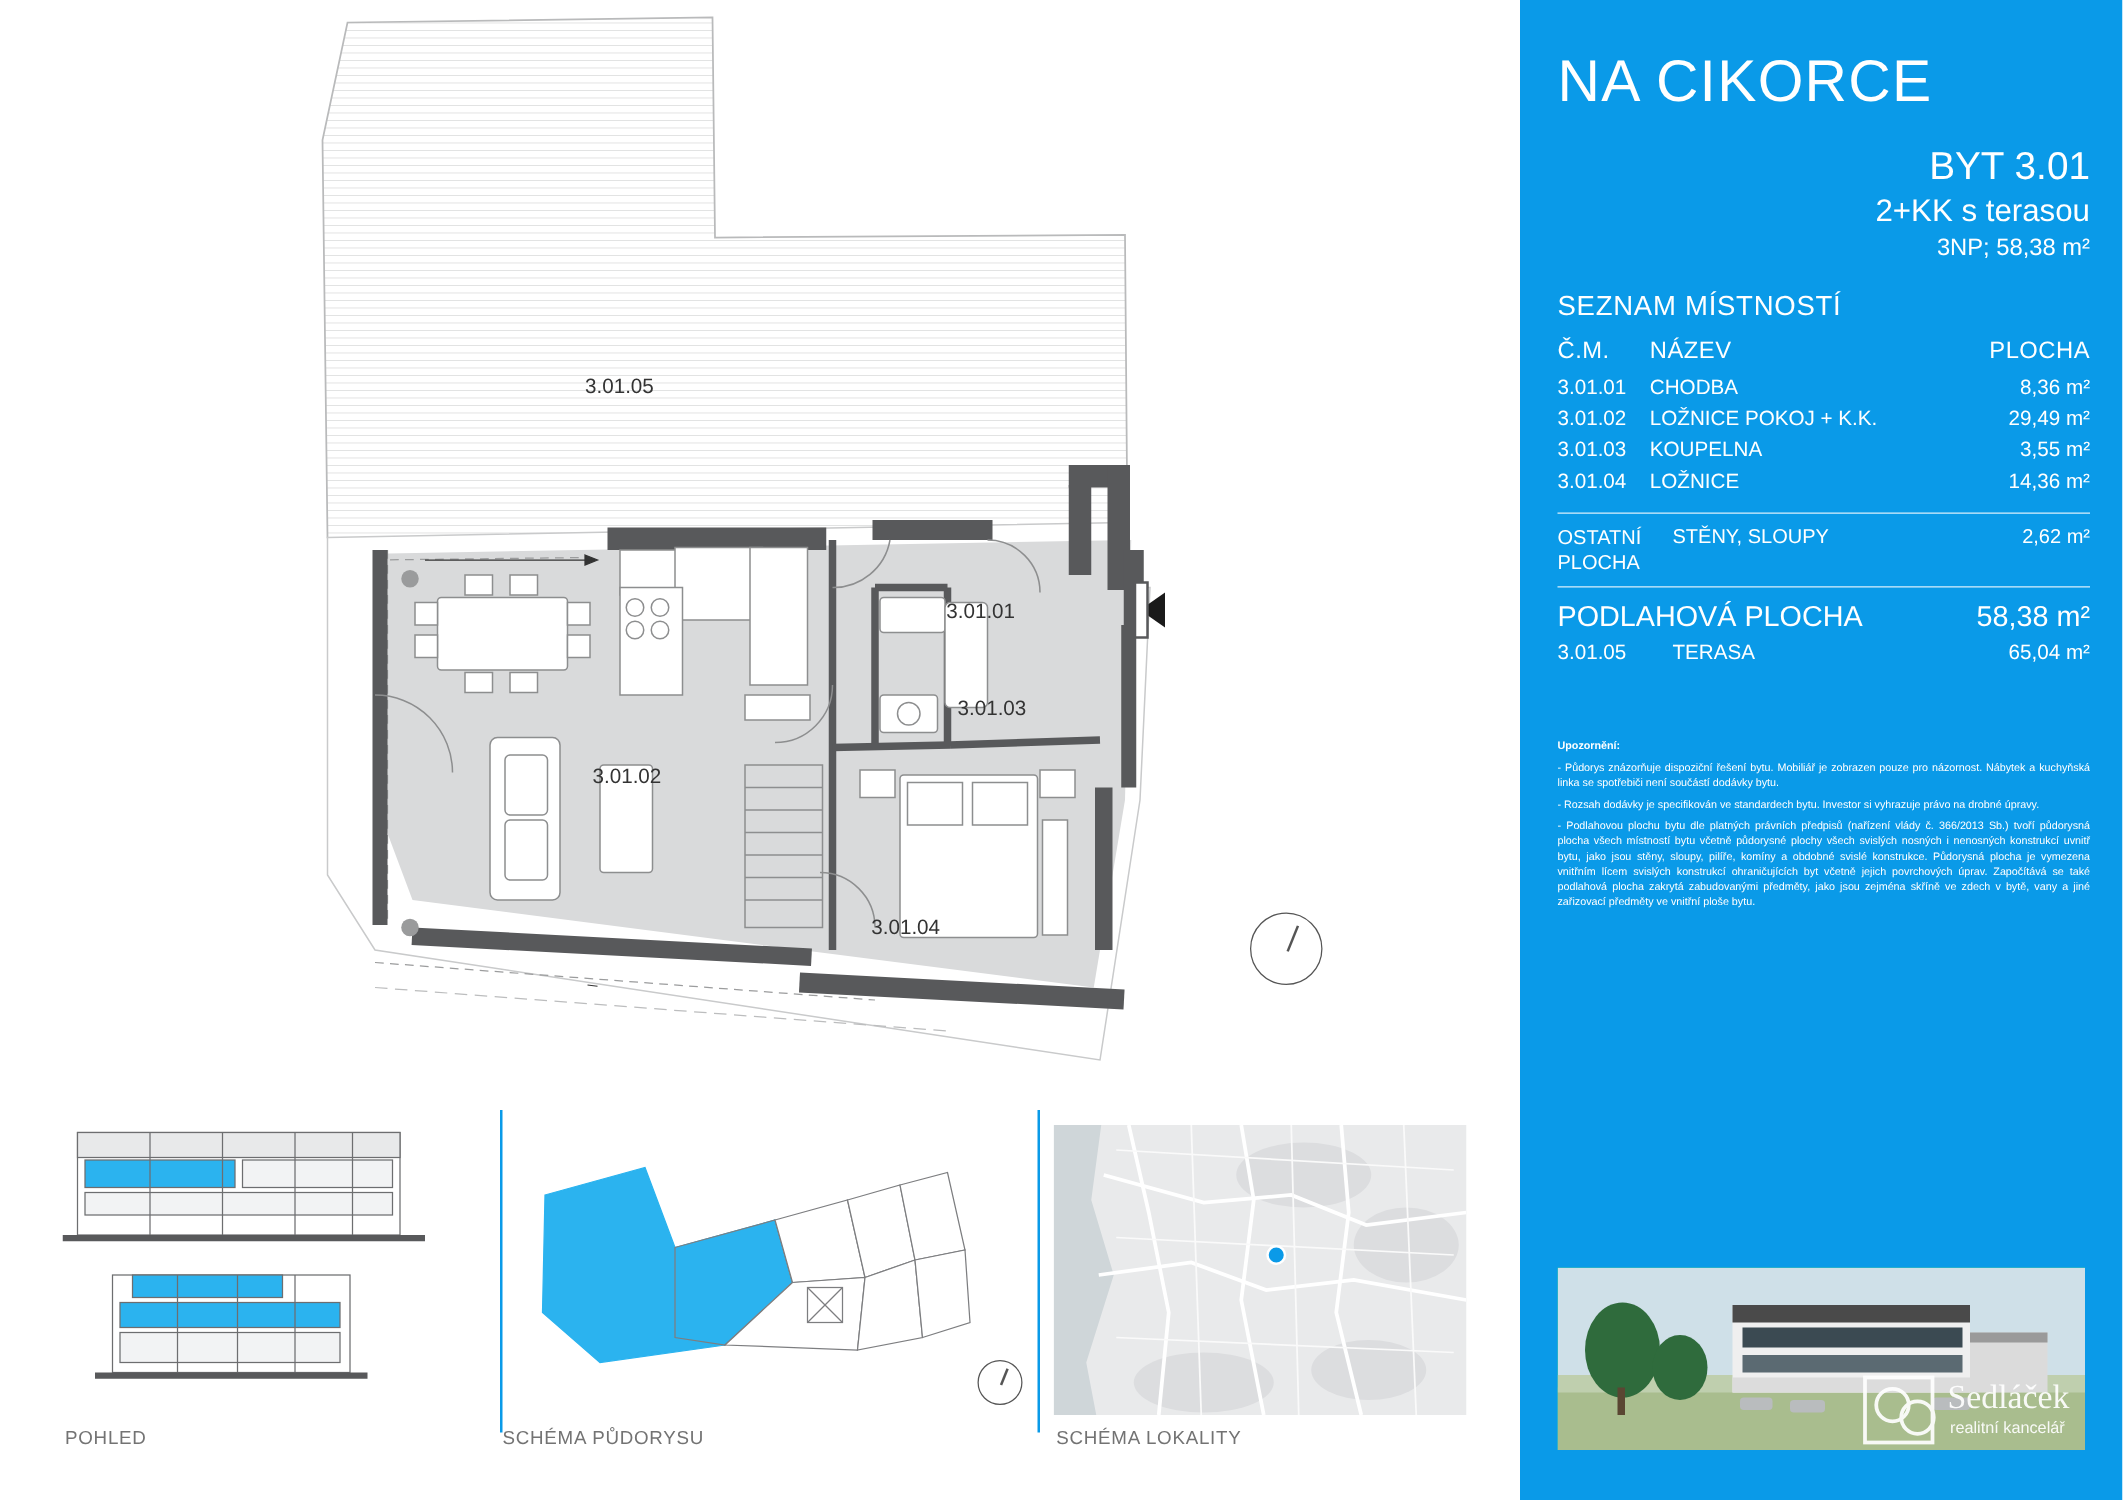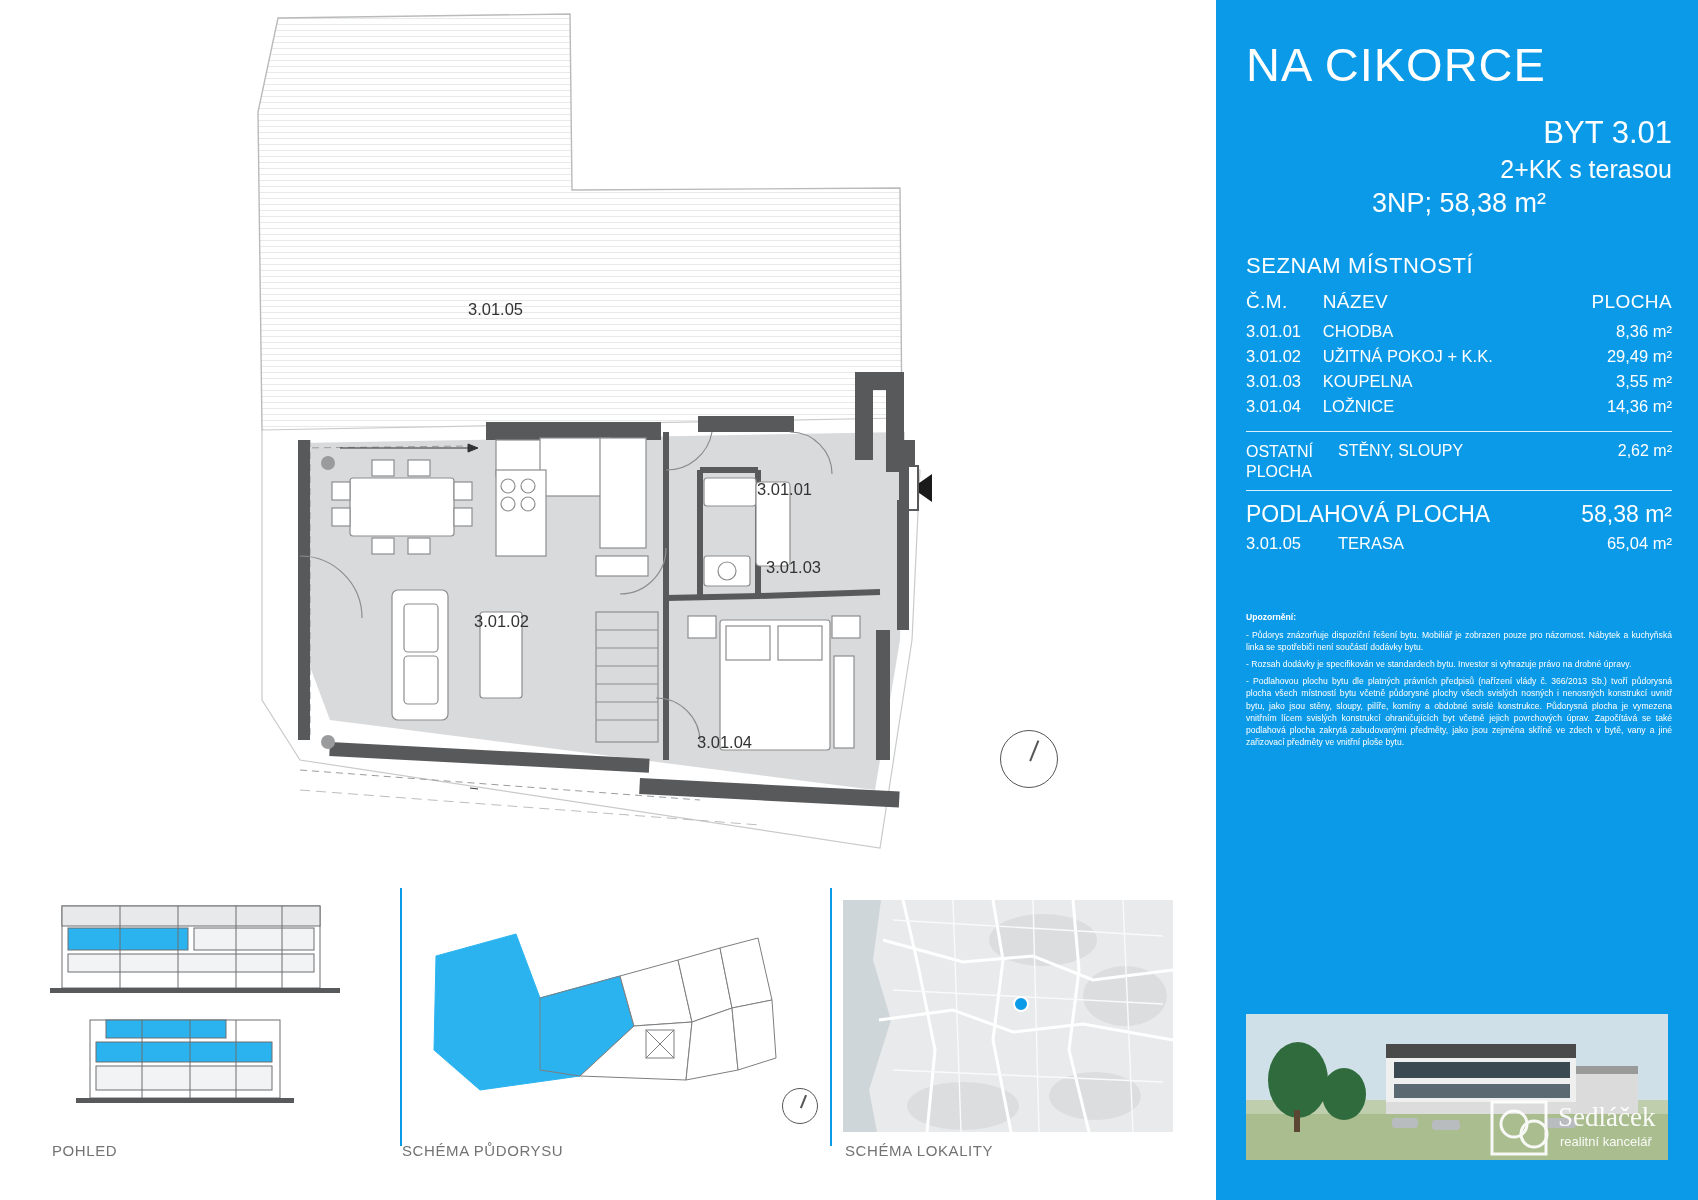--- a/index.html
+++ b/index.html
@@ -4,21 +4,21 @@
 <style>
   html,body{margin:0;padding:0;}
   body{width:1698px;height:1200px;background:#ffffff;font-family:"Liberation Sans",sans-serif;overflow:hidden;position:relative;}
   .sheet{position:absolute;inset:0;background:#fff;}
 
   
   .panel{position:absolute;left:1216px;top:0;width:482px;height:1200px;background:#0a9ae8;color:#fff;box-sizing:border-box;padding:26px 26px 20px 30px;}
   .panel .title{font-size:47px;letter-spacing:1px;font-weight:400;line-height:1.05;margin:14px 0 26px 0;white-space:nowrap;}
   .panel .flat{font-size:31px;text-align:right;margin-bottom:4px;}
   .panel .sub{font-size:25px;text-align:right;margin-bottom:4px;}
-  .panel .floor{font-size:27px;text-align:center;margin-bottom:34px;}
+  .panel .floor{font-size:19px;text-align:right;margin-bottom:22px;}
   .panel .seznam{font-size:22px;letter-spacing:.6px;margin-bottom:10px;}
   table.rooms{width:100%;border-collapse:collapse;font-size:16px;}
   table.rooms th{font-weight:400;font-size:19px;text-align:left;padding:2px 0 6px 0;letter-spacing:.4px;}
   table.rooms th.r, table.rooms td.r{text-align:right;}
   table.rooms td{padding:3px 0;font-size:16.5px;}
   .hr{height:1px;background:#fff;opacity:.85;margin:12px 0 10px 0;}
   .sumrow{display:flex;justify-content:space-between;align-items:flex-end;font-size:20px;margin:2px 0;}
   .sumrow .lbl{letter-spacing:.3px;}
   .otherrow{display:flex;font-size:16px;align-items:flex-start;margin-top:2px;}
   .otherrow .c1{width:92px;line-height:1.25;}
@@ -273,21 +273,21 @@
         </tr>
       </thead>
       <tbody>
         <tr>
           <td>3.01.01</td>
           <td>CHODBA</td>
           <td class="r">8,36 m²</td>
         </tr>
         <tr>
           <td>3.01.02</td>
-          <td>UŽITNÁ POKOJ + K.K.</td>
+          <td>LOŽNICE POKOJ + K.K.</td>
           <td class="r">29,49 m²</td>
         </tr>
         <tr>
           <td>3.01.03</td>
           <td>KOUPELNA</td>
           <td class="r">3,55 m²</td>
         </tr>
         <tr>
           <td>3.01.04</td>
           <td>LOŽNICE</td>

